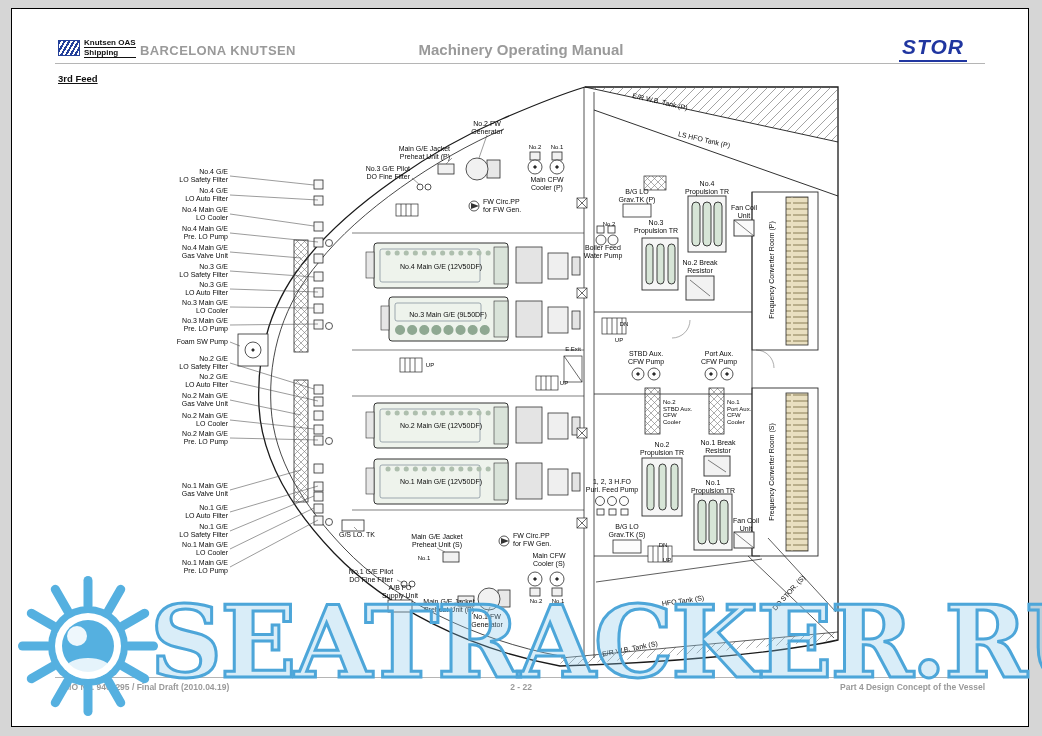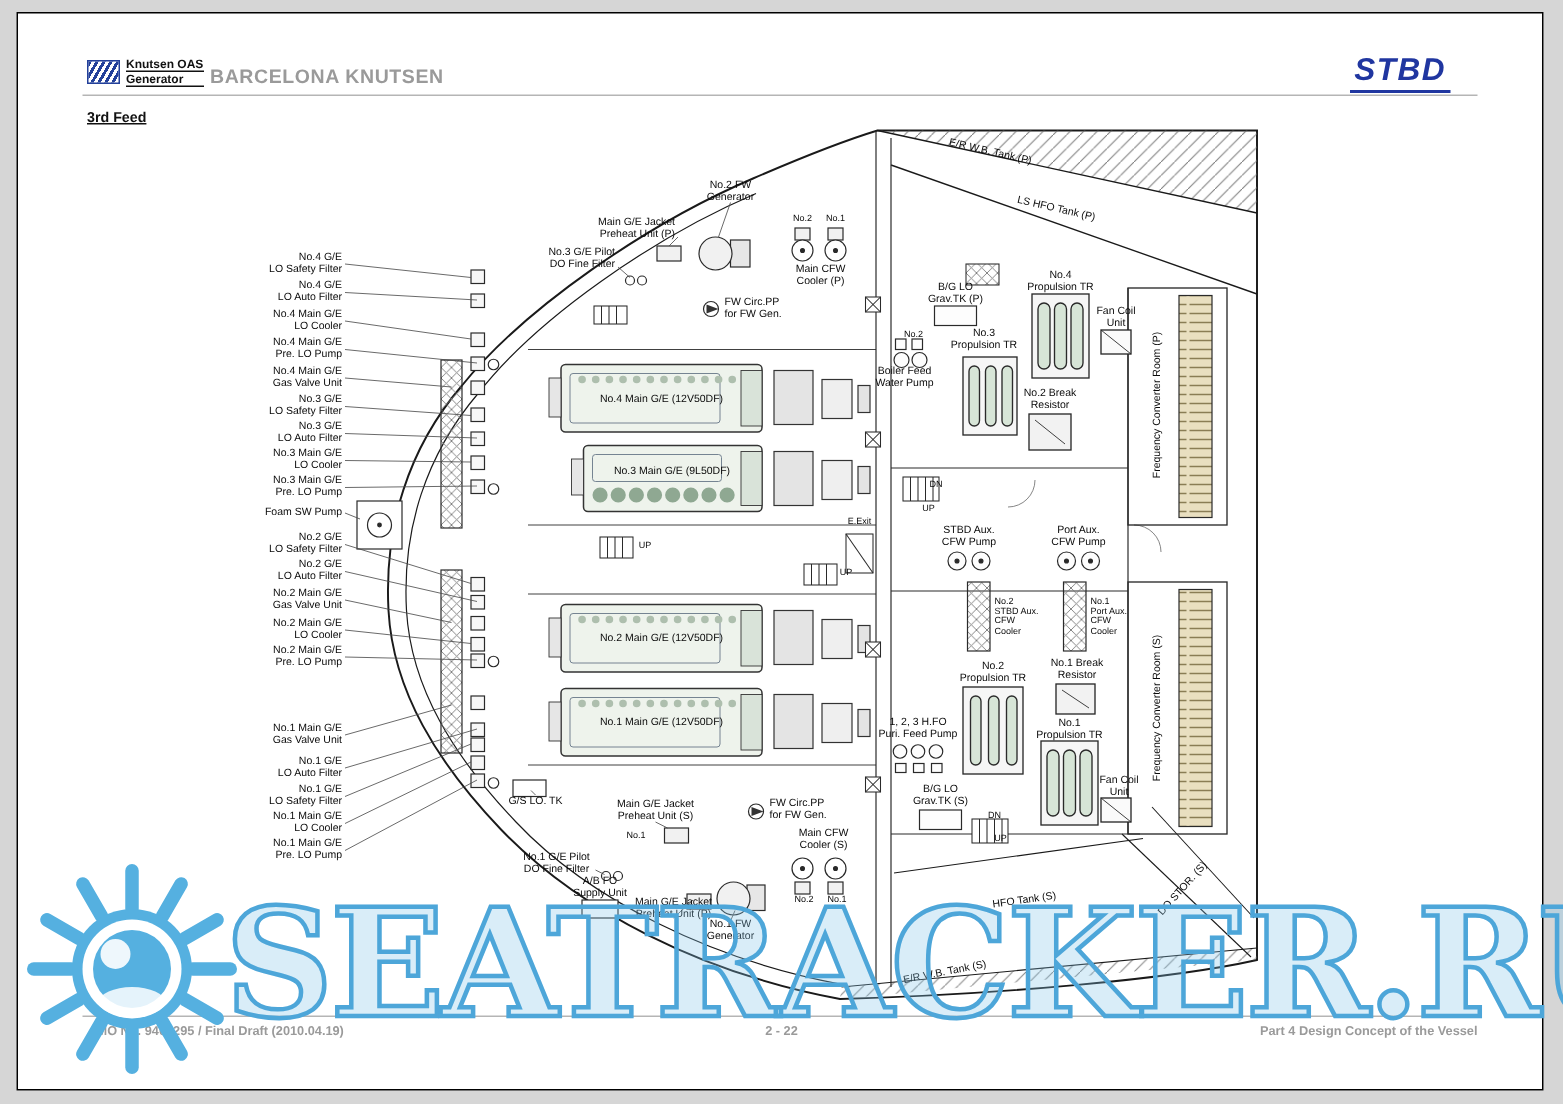--- a/index.html
+++ b/index.html
@@ -52,25 +52,26 @@
 <body>
 
 <div class="paper"></div>
 
 <div class="stage">
 
   <div class="hdr-logo">
     <span class="flag"></span>
     <span class="hdr-logo-text">
       <span class="l1" style="display:block">Knutsen OAS</span>
-      <span class="l2" style="display:block">Generator</span>
+      <span class="l2" style="display:block">Shipping</span>
     </span>
   </div>
   <div class="vessel">BARCELONA KNUTSEN</div>
-  <div class="dsme">STBD</div>
+  <div class="manual-title">Machinery Operating Manual</div>
+  <div class="dsme">STOR</div>
   <div class="hdr-rule"></div>
   <div class="deck-title">3rd Feed</div>
 
   <svg class="plan" width="1042" height="736" viewBox="0 0 1042 736">
     <defs>
       <pattern id="hatch" width="9" height="9" patternUnits="userSpaceOnUse">
         <path d="M0,9 L9,0" stroke="#666" stroke-width="0.7"></path>
       </pattern>
       <pattern id="xhatch" width="7" height="7" patternUnits="userSpaceOnUse">
         <path d="M0,7 L7,0 M0,0 L7,7" stroke="#777" stroke-width="0.6"></path>

